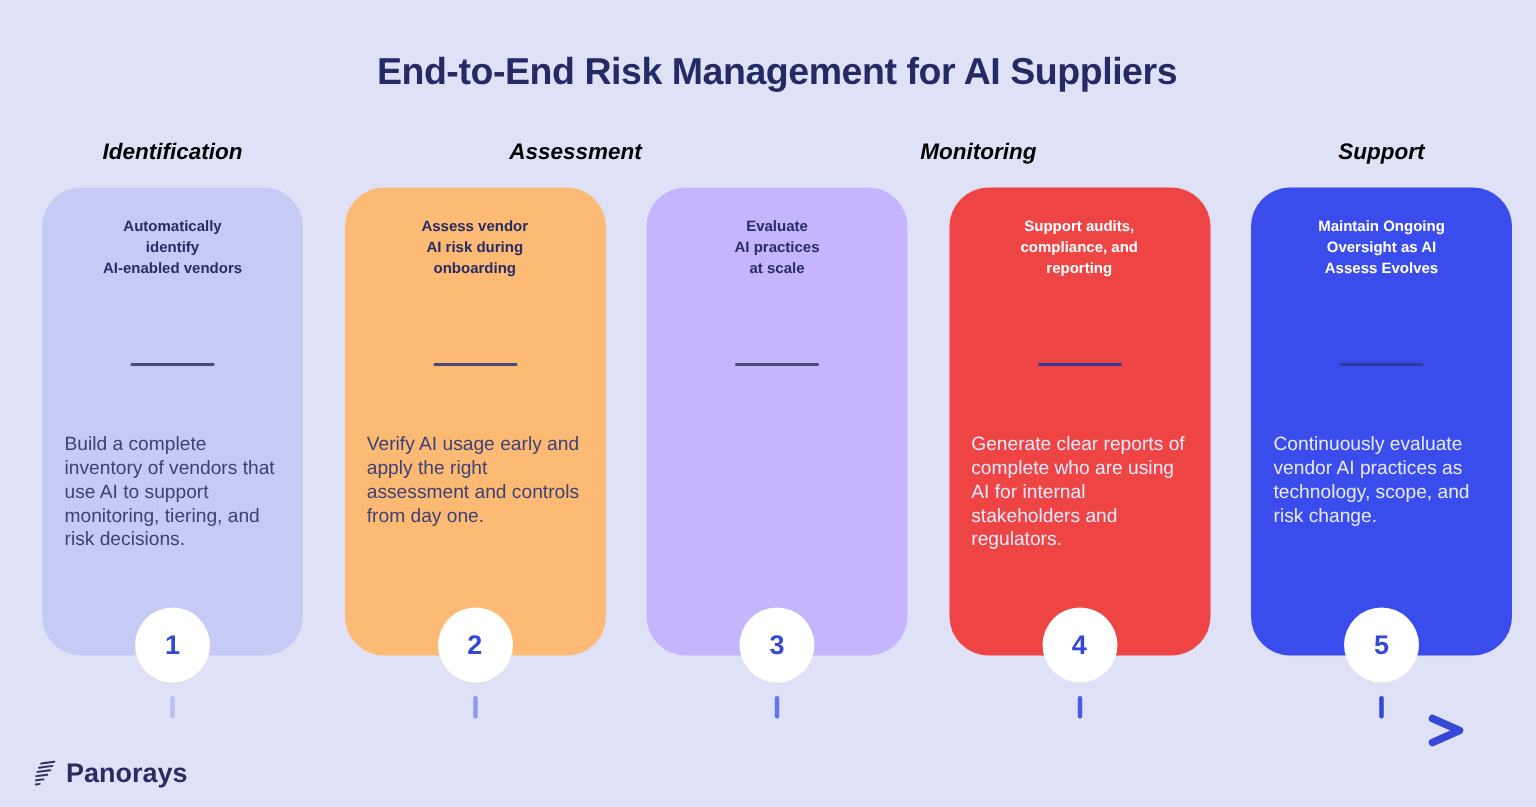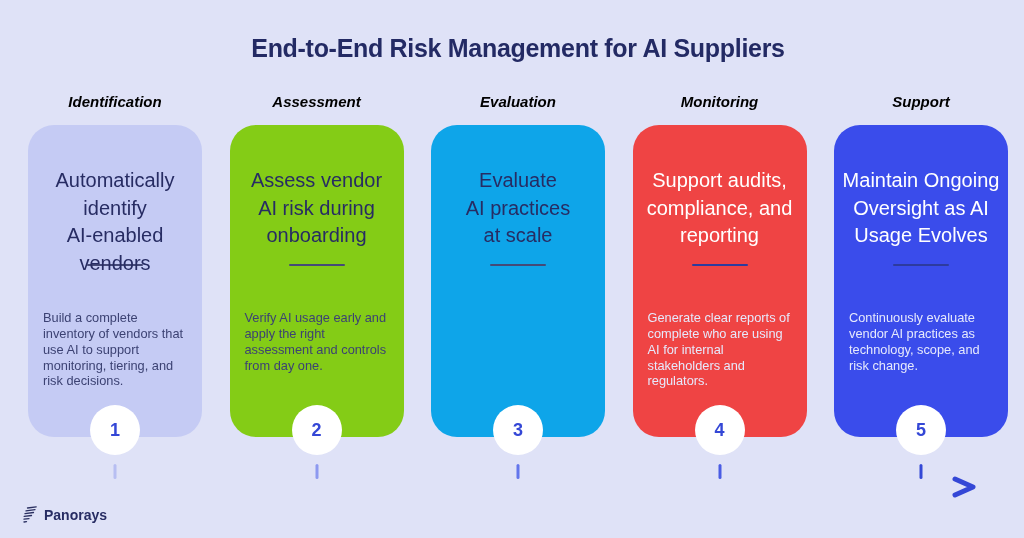--- a/index.html
+++ b/index.html
@@ -45,25 +45,25 @@
     display: flex;
     justify-content: space-between;
   }
   .card {
     position: relative;
     width: 174px;
     height: 312px;
     border-radius: 26px;
   }
   .card-title {
-    margin-top: 42px;
+    margin-top: 20px;
     height: 92px;
     padding: 0 6px;
-    font-size: 20px;
-    font-weight: 400;
+    font-size: 10px;
+    font-weight: 700;
     line-height: 1.38;
     text-align: center;
     white-space: pre-line;
   }
   .divider {
     width: 56px;
     height: 2px;
     margin: 5px auto 0 auto;
     border-radius: 1px;
   }
@@ -94,22 +94,22 @@
     position: absolute;
     left: 50%;
     bottom: -42px;
     transform: translateX(-50%);
     width: 3px;
     height: 15px;
     border-radius: 2px;
   }
   
   .c0 { background: #c5cbf4; }
-  .c1 { background: #84cc16; }
-  .c2 { background: #0ea5e9; }
+  .c1 { background: #fdba74; }
+  .c2 { background: #c4b5fd; }
   .c3 { background: #ef4444; }
   .c4 { background: #3a4ceb; }
   .c0 .card-title, .c1 .card-title, .c2 .card-title { color: #272c63; }
   .c0 .card-desc,  .c1 .card-desc,  .c2 .card-desc  { color: #3c4273; }
   .c0 .divider, .c1 .divider, .c2 .divider { background: #454a78; }
   .c3 .card-title, .c4 .card-title { color: #ffffff; }
   .c3 .card-desc,  .c4 .card-desc  { color: #e6e9fc; }
   .c3 .divider, .c4 .divider { background: #2d3b9e; }
   .c0 .tick { background: #b7bef2; }
   .c1 .tick { background: #8d99f0; }
@@ -123,41 +123,38 @@
   }
   .logo {
     position: absolute;
     left: 22px;
     top: 505px;
     display: flex;
     align-items: center;
     gap: 6px;
   }
   .logo-text {
-    font-size: 14px;
+    font-size: 18px;
     font-weight: 700;
     color: #272c63;
   }
 </style>
 </head>
 <body>
 
 <div class="page">
 
   <h1 class="title">End-to-End Risk Management for AI Suppliers</h1>
 
   <div class="labels-row">
     <div class="label-cell">
       <span class="stage-label">Identification</span>
     </div>
     <div class="label-cell">
       <span class="stage-label">Assessment</span>
-    </div>
-    <div class="label-cell">
-      <span class="stage-label">Evaluation</span>
     </div>
     <div class="label-cell">
       <span class="stage-label">Monitoring</span>
     </div>
     <div class="label-cell">
       <span class="stage-label">Support</span>
     </div>
   </div>
 
   <div class="cards-row">
@@ -205,21 +202,21 @@
       <div class="card-desc">Generate clear reports of complete who are using AI for internal stakeholders and regulators.</div>
       <div class="num-circle">
         <span>4</span>
       </div>
       <div class="tick"></div>
     </div>
 
     <div class="card c4">
       <div class="card-title">Maintain Ongoing
 Oversight as AI
-Usage Evolves</div>
+Assess Evolves</div>
       <div class="divider"></div>
       <div class="card-desc">Continuously evaluate vendor AI practices as technology, scope, and risk change.</div>
       <div class="num-circle">
         <span>5</span>
       </div>
       <div class="tick"></div>
     </div>
 
   </div>
 

